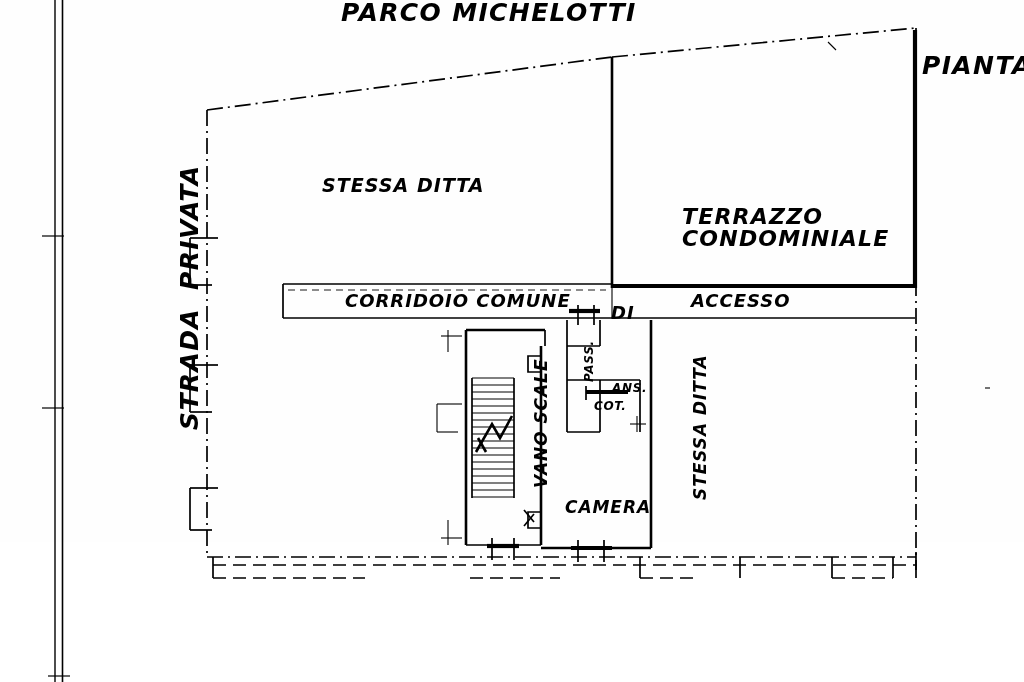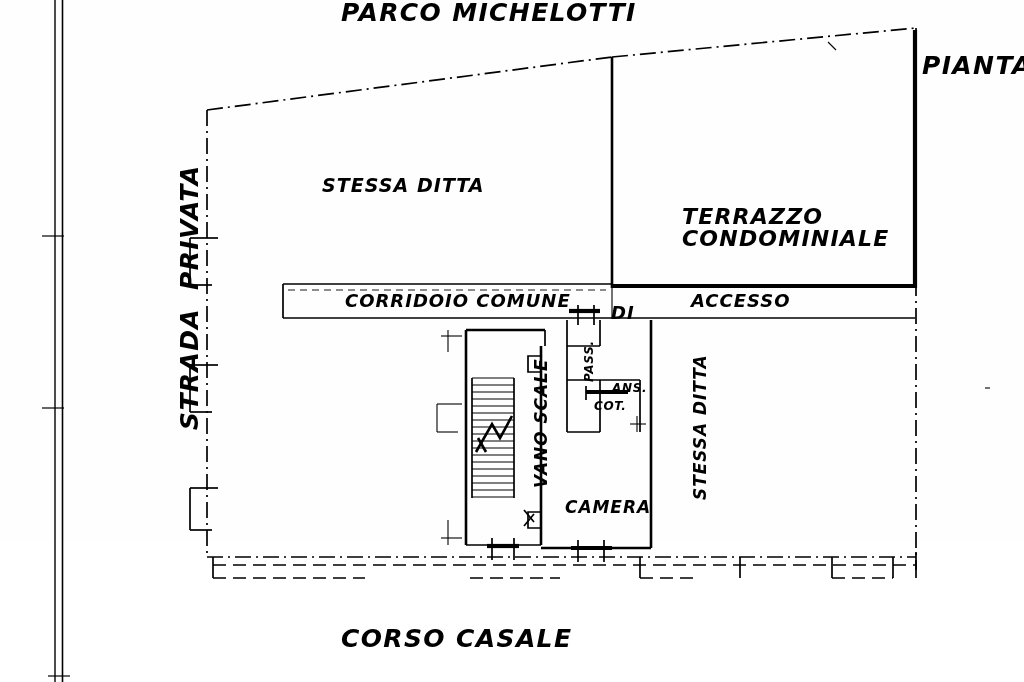--- a/index.html
+++ b/index.html
@@ -222,15 +222,14 @@
 
 <div class="lbl t-cam" style="left:565px;top:473px;margin-top:24px;">CAMERA</div>
 
 <div class="lbl t-cam rotL" style="left:690px;top:500px;">STESSA DITTA</div>
 
 <div class="lbl t-small rotL" style="left:582px;top:382px;">PASS.</div>
 
 <div class="lbl t-small" style="left:612px;top:381px;">ANS.</div>
 <div class="lbl t-small" style="left:594px;top:399px;text-align:center;">COT.</div>
 
-<div class="lbl t-title" style="left:341px;top:624px;">CORSO CASALE</div>
 
 </div>
 
 </body></html>

